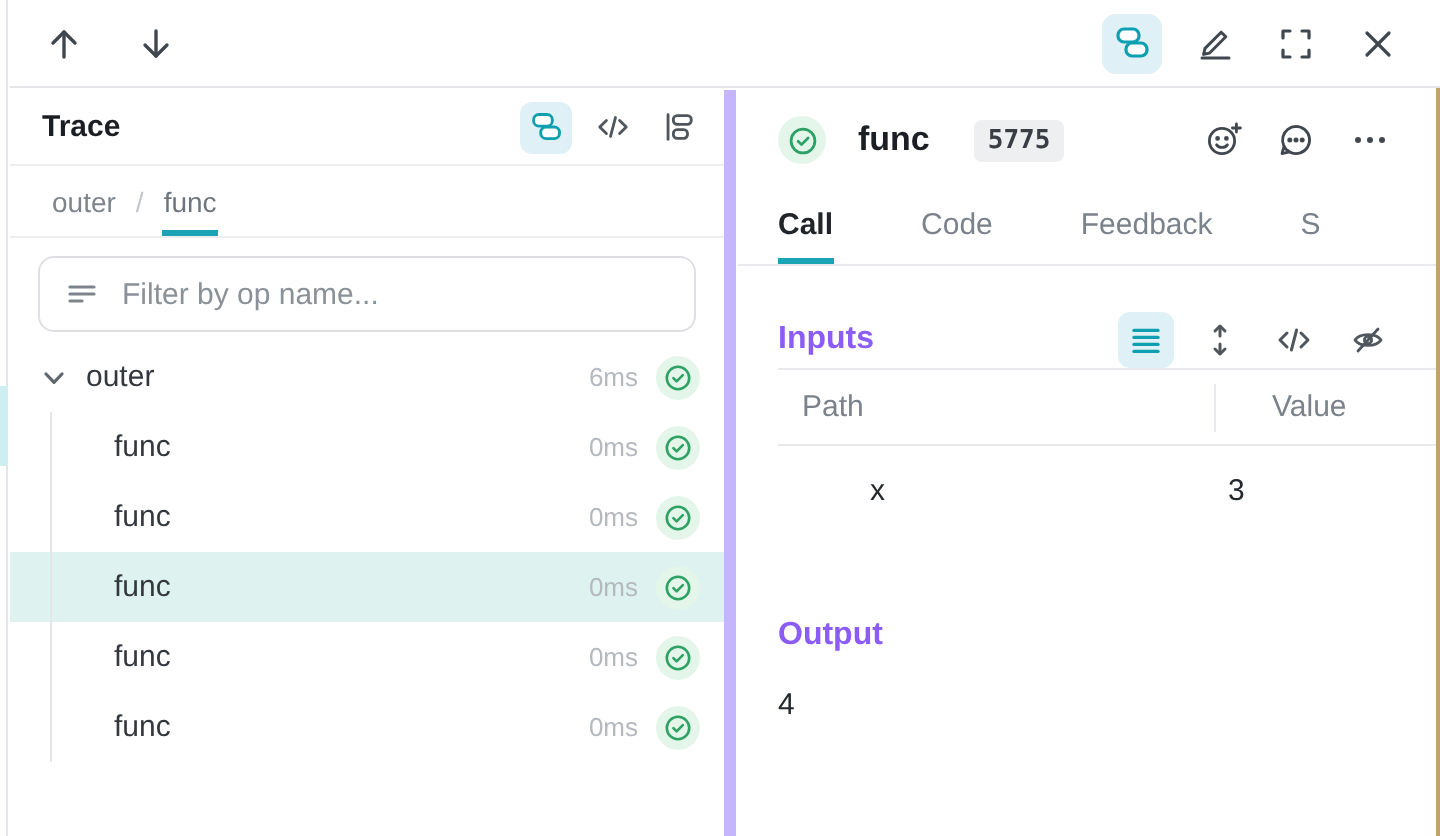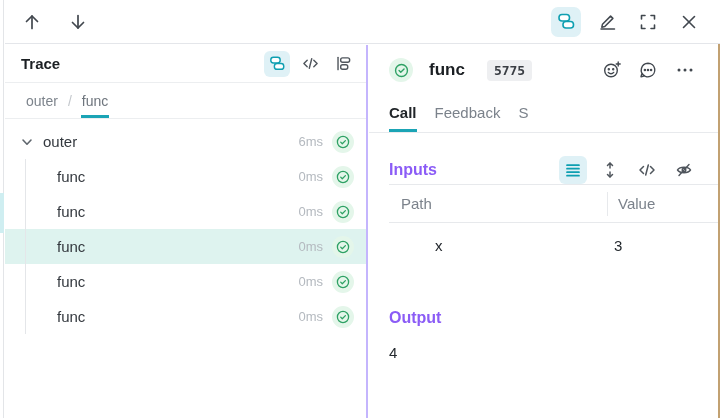--- a/index.html
+++ b/index.html
@@ -45,21 +45,21 @@
     width: 26px; height: 26px; border-radius: 6px;
     color: #50565d; background: transparent; border: none; cursor: pointer;
   }
   .icon-btn-sm.active { background: #dff1f6; color: #0e9fb1; }
   .spacer { flex: 1; }
   .topbar-icons { display: flex; align-items: center; gap: 11px; }
 
   
   .left-panel {
     position: absolute; left: 5px; top: 45px; bottom: 0; width: 363px;
-    border-right: 2px solid #c4b5fd; background: #fff;
+    border-right: 6px solid #c4b5fd; background: #fff;
   }
   .panel-header {
     height: 38px; display: flex; align-items: center;
     padding: 0 10px 0 16px; border-bottom: 1px solid #eceef0;
   }
   .panel-title { font-size: 15px; font-weight: bold; color: #1b1f23; }
   .panel-header-icons { display: flex; align-items: center; gap: 7px; }
 
   .breadcrumb {
     height: 36px; display: flex; align-items: flex-end; gap: 9px;
@@ -109,21 +109,21 @@
   .status-badge.lg { width: 24px; height: 24px; }
   .call-title { font-size: 17px; font-weight: bold; color: #1b1f23; margin-left: 4px; }
   .id-badge {
     font-family: "DejaVu Sans Mono", monospace; font-size: 13px; font-weight: bold;
     color: #3a3e44; background: #eeeff1; border-radius: 4px;
     padding: 3px 7px; margin-left: 10px;
   }
   .call-header-icons { display: flex; align-items: center; gap: 12px; color: #4a5057; }
 
   .tabs-wrap { border-bottom: 1px solid #e8eaed; }
-  .tabs { display: flex; gap: 18px; padding: 0 0 0 20px; height: 37px; align-items: stretch; }
+  .tabs { display: flex; gap: 44px; padding: 0 0 0 20px; height: 37px; align-items: stretch; }
   .tab {
     display: flex; align-items: center; font-size: 15px; color: #7b828b;
     border-bottom: 3px solid transparent; padding-bottom: 0; cursor: pointer;
     white-space: nowrap;
   }
   .tab.active { color: #212529; font-weight: bold; border-bottom-color: #1ba4b5; }
 
   .section { padding-left: 20px; }
   .inputs-header {
     margin-top: 23px; display: flex; align-items: center; padding-right: 20px;
@@ -133,21 +133,21 @@
   .icon-btn-xs {
     display: flex; align-items: center; justify-content: center;
     width: 28px; height: 28px; border-radius: 6px;
     color: #50565d; background: transparent; border: none; cursor: pointer;
   }
   .icon-btn-xs.active { background: #dff1f6; color: #0e9fb1; }
 
   .io-table { border-top: 1px solid #e7e9ec; }
   .thead { display: flex; height: 38px; align-items: center; border-bottom: 1px solid #e7e9ec; color: #7b828b; font-size: 15px; }
   .th-path { width: 218px; padding-left: 12px; }
-  .th-value { padding-left: 10px; border-left: 1px solid #e7e9ec; height: 24px; display: flex; align-items: center; flex: 1; }
+  .th-value { padding-left: 28px; border-left: 1px solid #e7e9ec; height: 24px; display: flex; align-items: center; flex: 1; }
   .trow { display: flex; height: 44px; align-items: center; font-size: 15px; color: #24292e; }
   .td-path { width: 218px; padding-left: 46px; }
   .td-value { padding-left: 7px; flex: 1; }
 
   .output-section { margin-top: 42px; }
   .output-value { margin-top: 17px; font-size: 15px; color: #24292e; }
 
   
   .right-edge { position: absolute; right: 0; top: 44px; width: 2px; bottom: 0; background: #c2a172; }
 </style>
@@ -251,20 +251,30 @@
         </button>
       </div>
     </div>
 
     <div class="breadcrumb">
       <span class="crumb">outer</span>
       <span class="crumb-sep">/</span>
       <span class="crumb active">func</span>
     </div>
 
+    <div class="filter-box">
+      <span>
+        <svg width="18" height="18" viewBox="0 0 18 18" fill="none" stroke="#7d848c" stroke-width="1.6" stroke-linecap="round">
+          <line x1="3" y1="5.5" x2="15" y2="5.5"></line>
+            <line x1="3" y1="9" x2="15" y2="9"></line>
+            <line x1="3" y1="12.5" x2="9" y2="12.5"></line>
+        </svg>
+      </span>
+      <input type="text" placeholder="Filter by op name..." style="">
+    </div>
 
     <div class="tree">
       <div class="indent-line"></div>
 
       <div class="tree-row level0">
         <span class="chevron">
           <svg width="16" height="16" viewBox="0 0 16 16" fill="none" stroke="currentColor" stroke-width="1.6" stroke-linecap="round" stroke-linejoin="round">
               <polyline points="4,6 8,10.2 12,6"></polyline>
             </svg>
         </span>
@@ -383,20 +393,21 @@
                 <circle cx="16" cy="10" r="1.5"></circle>
             </svg>
           </span>
         </button>
       </div>
     </div>
 
     <div class="tabs-wrap">
       <div class="tabs">
         <div class="tab active">Call</div>
+        <div class="tab">Code</div>
         <div class="tab">Feedback</div>
         <div class="tab">S</div>
       </div>
     </div>
 
     <div class="section">
       <div class="inputs-header">
         <span class="section-title">Inputs</span>
         <div class="spacer"></div>
         <div class="inputs-icons">

